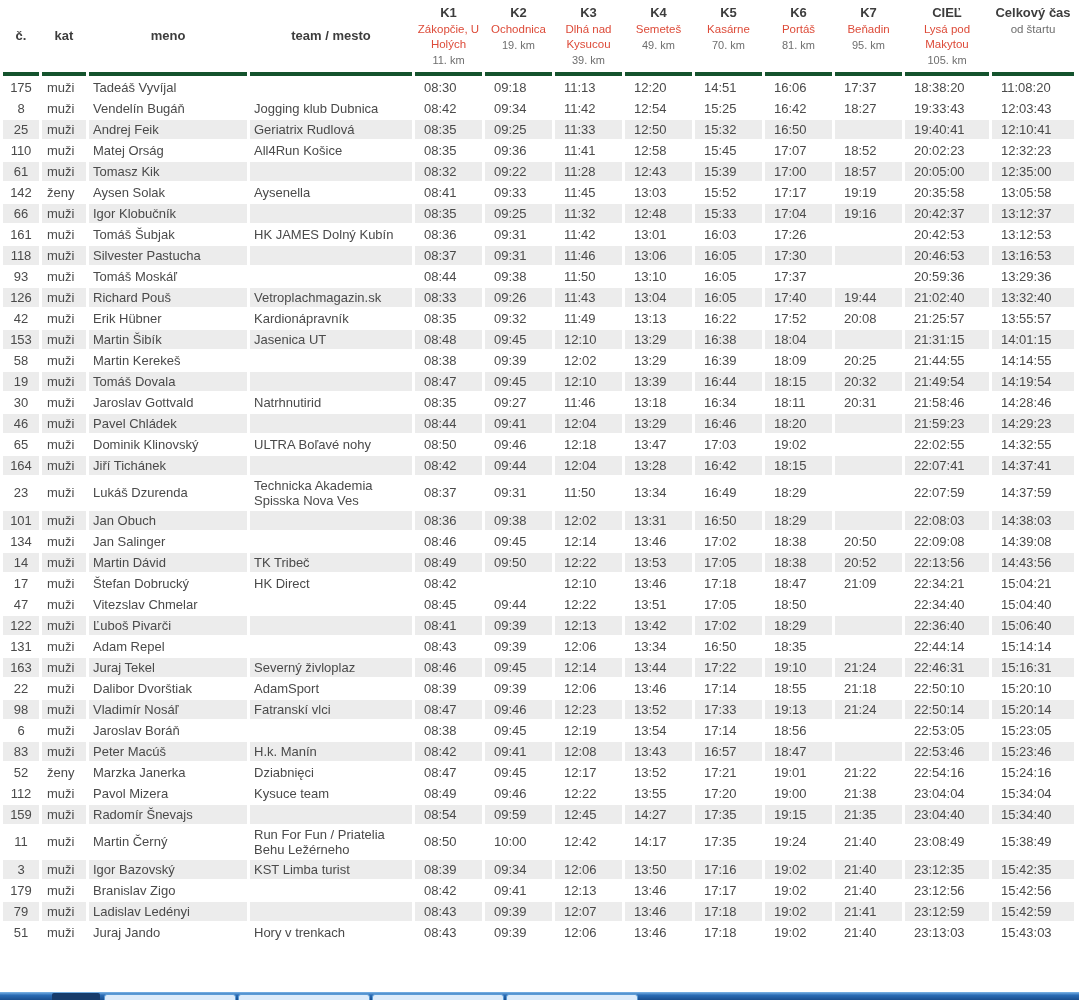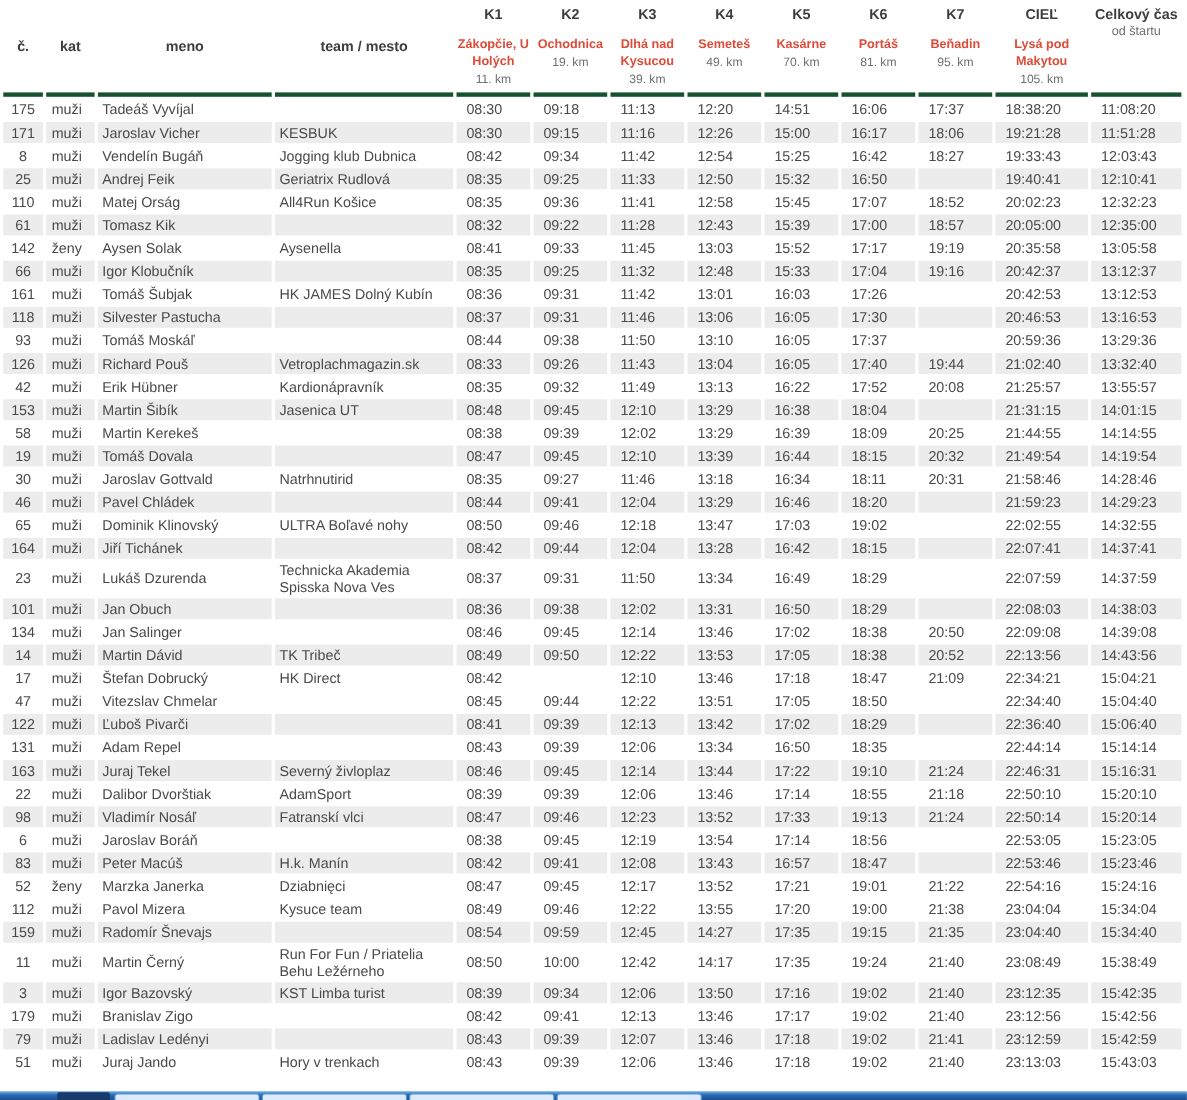--- a/index.html
+++ b/index.html
@@ -1,20 +1,20 @@
 <!DOCTYPE html>
 <html><head>
 <meta charset="utf-8">
 <style>
   html,body{margin:0;padding:0;background:#ffffff;}
   body{width:1079px;height:1000px;overflow:hidden;font-family:"Liberation Sans",sans-serif;position:relative;}
   table{border-collapse:separate;border-spacing:3px 2px;table-layout:fixed;margin-left:0;}
   th{vertical-align:middle;text-align:center;border-bottom:4px solid #14532d;padding:3px 0 5px;font-size:13px;font-weight:bold;color:#3d3d3d;line-height:1.25;}
   th.top{vertical-align:top;}
-  th .loc{color:#dd4b39;font-weight:bold;font-size:11.5px;line-height:1.28;margin-top:13px;}
+  th .loc{color:#dd4b39;font-weight:normal;font-size:11.5px;line-height:1.28;margin-top:1px;}
   th .sub-gray{color:#6e6e6e;font-weight:normal;font-size:11.5px;line-height:1.28;margin-top:1px;}
   th .km{color:#6e6e6e;font-weight:normal;font-size:11px;line-height:1.3;margin-top:1px;}
   td{font-size:13px;color:#4a4a4a;padding:1px 2px;height:17px;line-height:15px;white-space:normal;overflow:hidden;}
   tr.stripe td{background:#ececec;}
   td.c-num{text-align:center;padding-left:0;padding-right:0;}
   td.c-kat{text-align:left;padding-left:5px;}
   td.c-name{text-align:left;padding-left:4px;}
   td.c-team{text-align:left;padding-left:4px;}
   td.c-time{text-align:left;padding-left:9px;white-space:nowrap;}
   #taskbar{position:absolute;left:0;bottom:0;width:1079px;height:8px;background:linear-gradient(#7db6e8,#2a6cb5 40%,#1a4f8f);overflow:hidden;}
@@ -109,35 +109,20 @@
         <td class="c-time">08:30</td>
         <td class="c-time">09:18</td>
         <td class="c-time">11:13</td>
         <td class="c-time">12:20</td>
         <td class="c-time">14:51</td>
         <td class="c-time">16:06</td>
         <td class="c-time">17:37</td>
         <td class="c-time">18:38:20</td>
         <td class="c-time">11:08:20</td>
       </tr>
-      <tr class="stripe">
-        <td class="c-num">171</td>
-        <td class="c-kat">muži</td>
-        <td class="c-name">Jaroslav Vicher</td>
-        <td class="c-team">KESBUK</td>
-        <td class="c-time">08:30</td>
-        <td class="c-time">09:15</td>
-        <td class="c-time">11:16</td>
-        <td class="c-time">12:26</td>
-        <td class="c-time">15:00</td>
-        <td class="c-time">16:17</td>
-        <td class="c-time">18:06</td>
-        <td class="c-time">19:21:28</td>
-        <td class="c-time">11:51:28</td>
-      </tr>
       <tr>
         <td class="c-num">8</td>
         <td class="c-kat">muži</td>
         <td class="c-name">Vendelín Bugáň</td>
         <td class="c-team">Jogging klub Dubnica</td>
         <td class="c-time">08:42</td>
         <td class="c-time">09:34</td>
         <td class="c-time">11:42</td>
         <td class="c-time">12:54</td>
         <td class="c-time">15:25</td>

